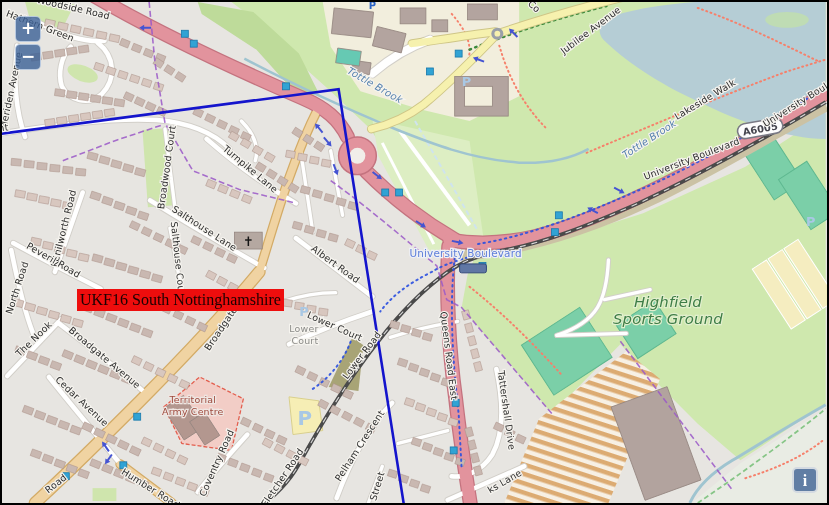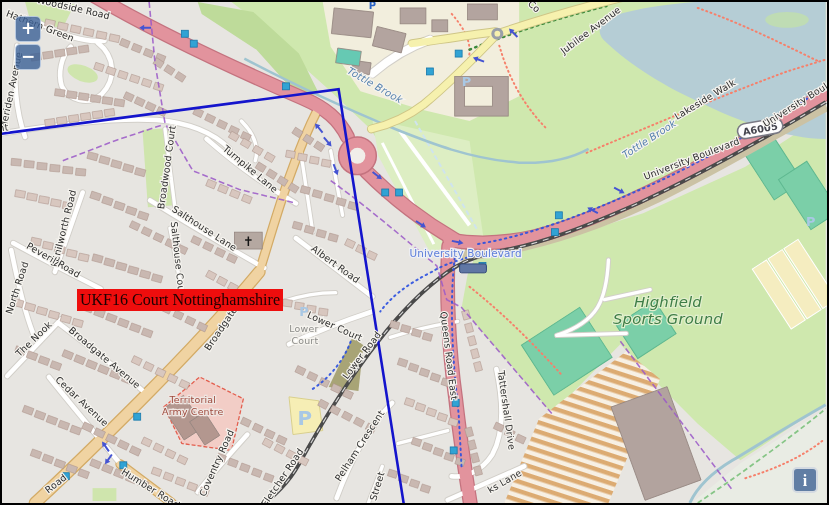--- a/index.html
+++ b/index.html
@@ -552,15 +552,15 @@
         <text x="670" y="307" class="lbl green">Highfield</text>
         <text x="670" y="325" class="lbl green">Sports Ground</text>
       </g>
 </svg>
 
 <div class="zoomctl">
   <div class="zbtn">+</div>
   <div class="zbtn">−</div>
 </div>
 <div class="infobtn">i</div>
-<div class="ukf16">UKF16 Court Nottinghamshire</div>
+<div class="ukf16">UKF16 South Nottinghamshire</div>
 
 </div>
 
 </body></html>

